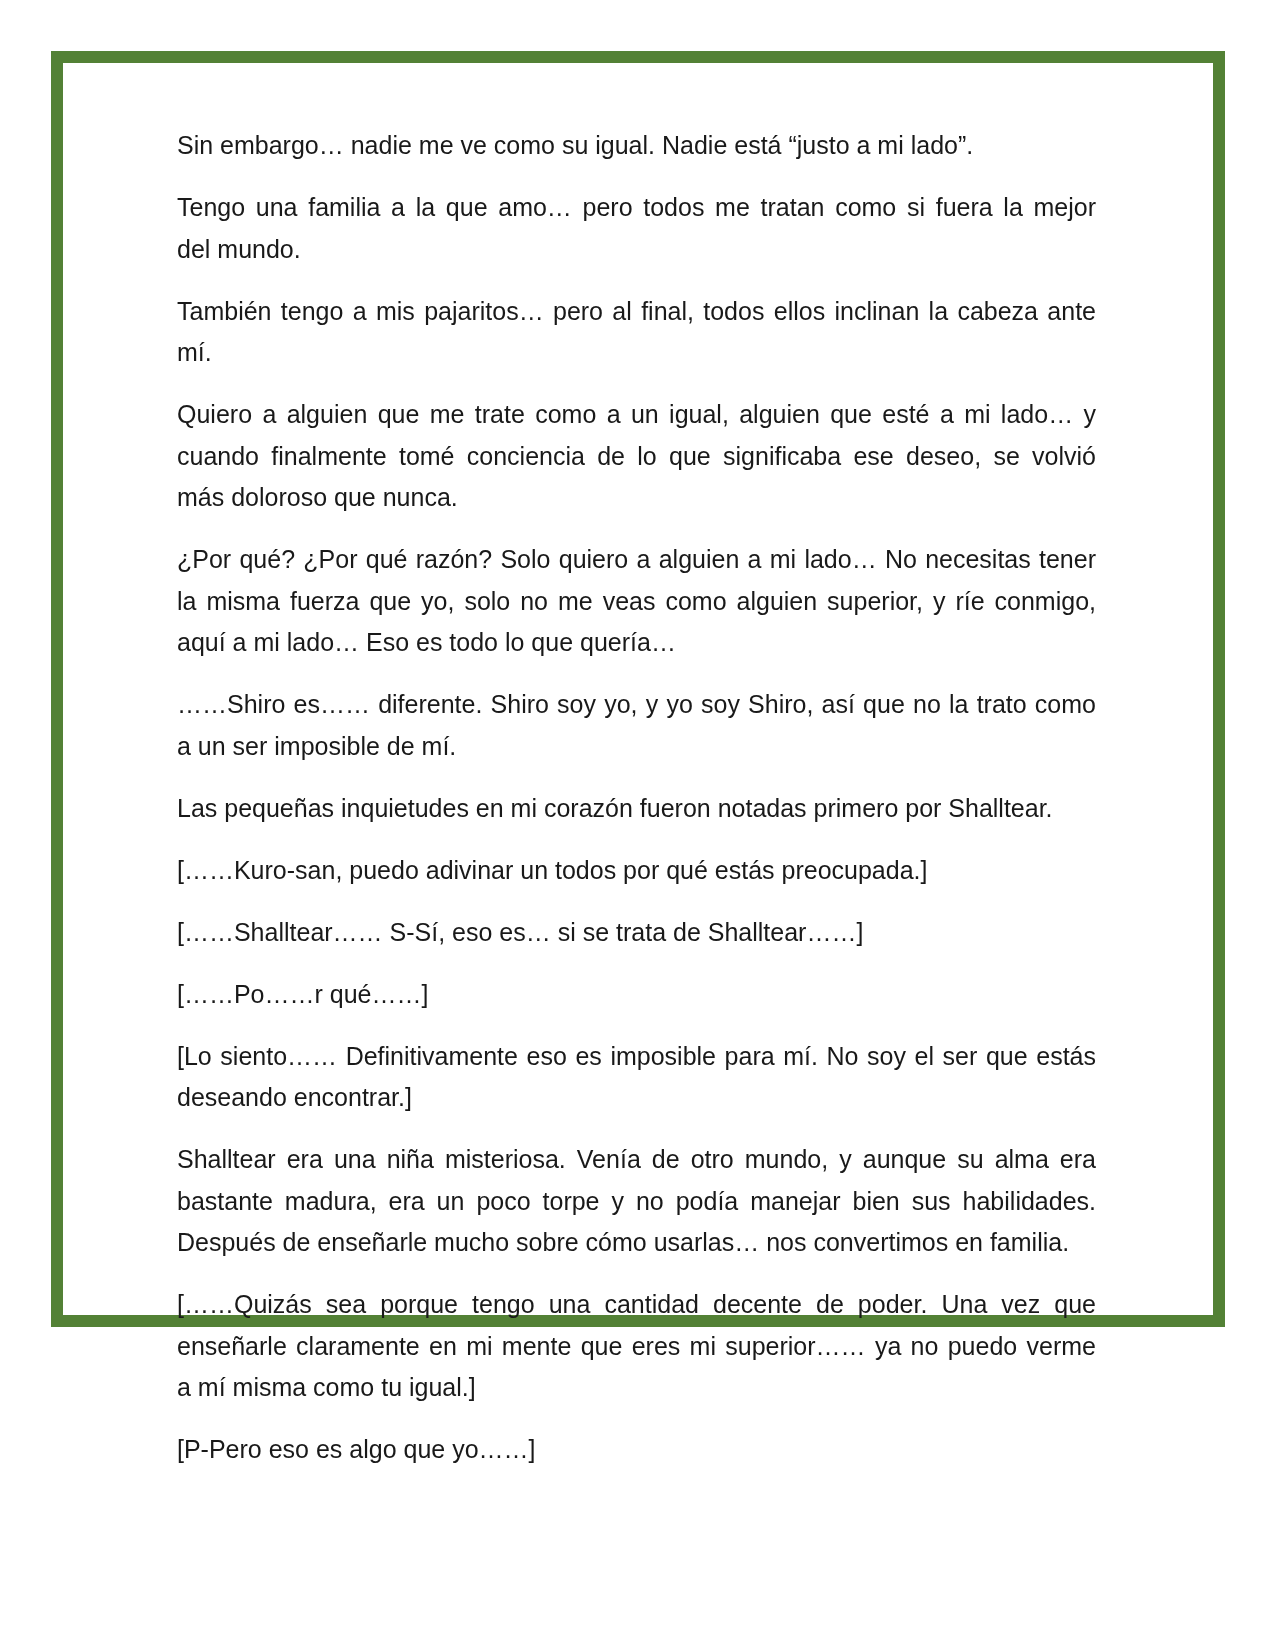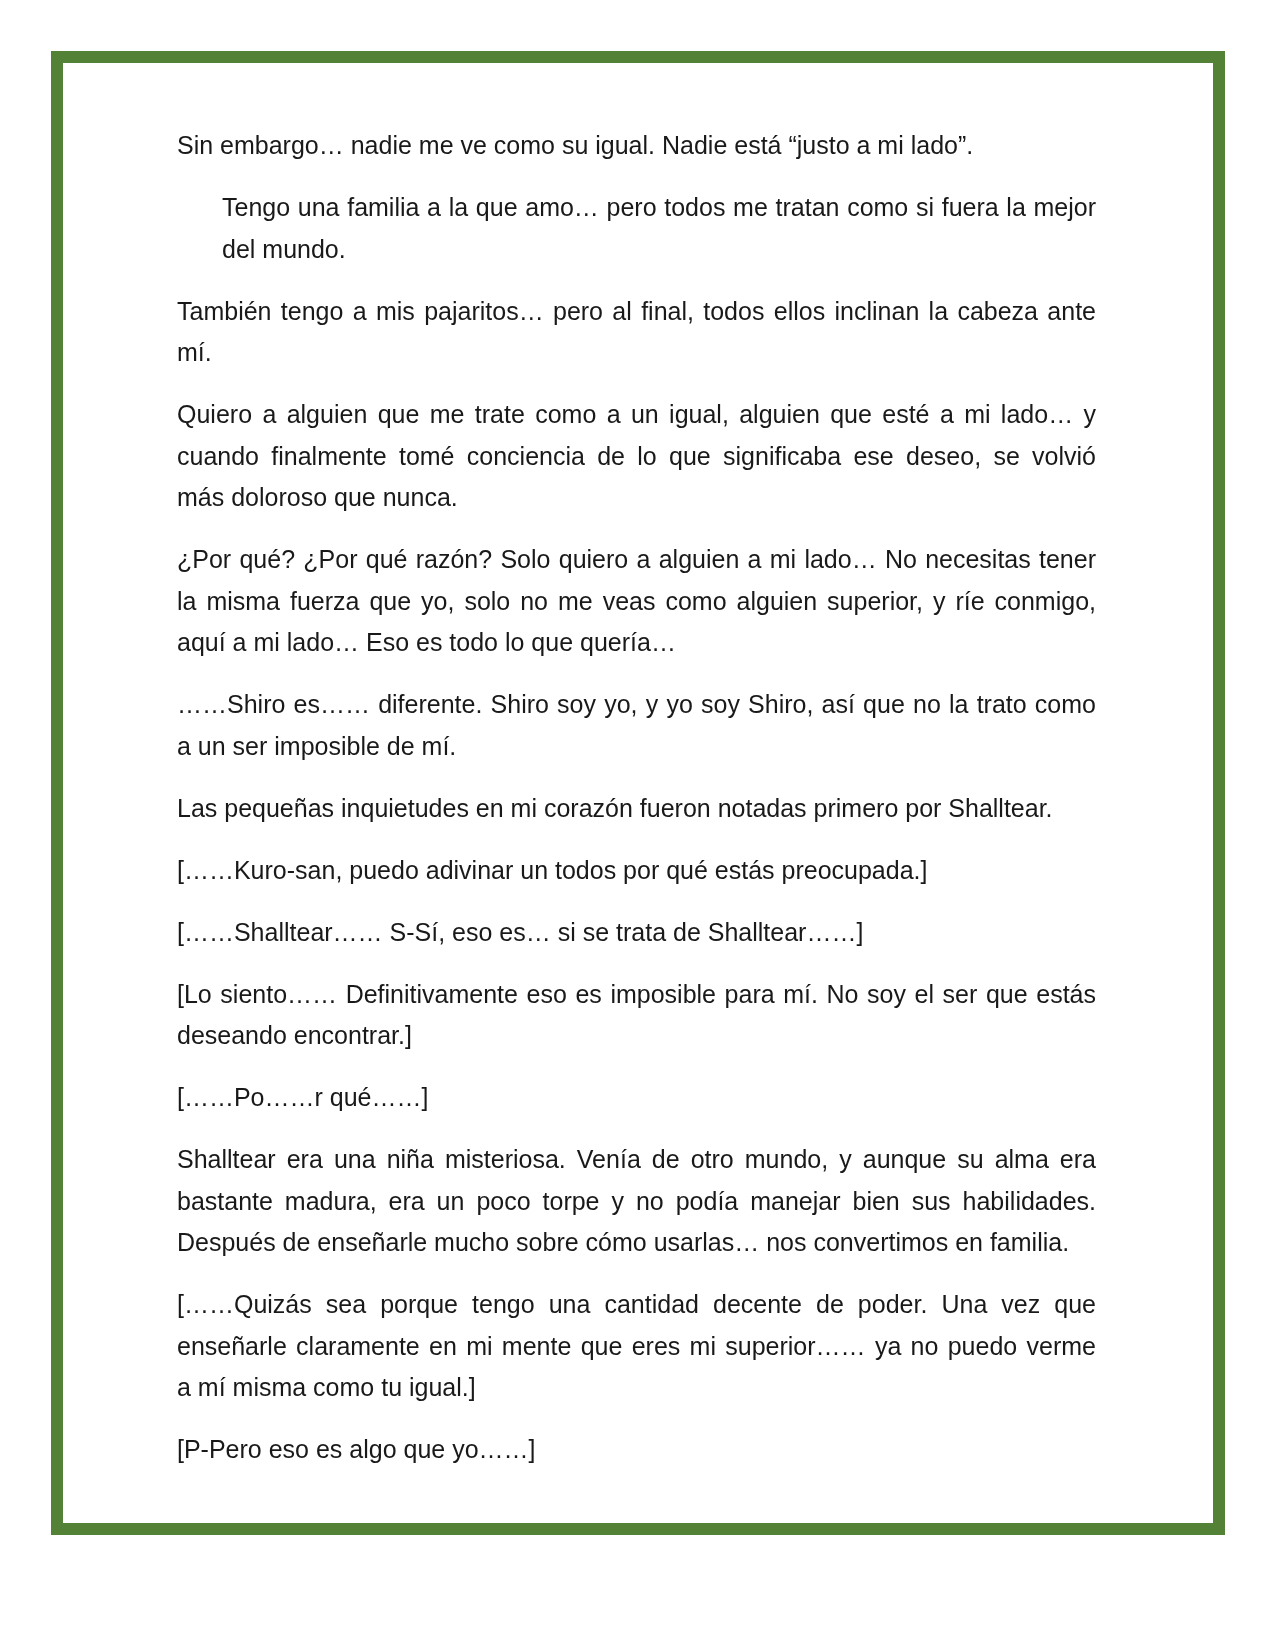--- a/index.html
+++ b/index.html
@@ -12,21 +12,21 @@
     background: #ffffff;
     font-family: "Liberation Sans", "DejaVu Sans", sans-serif;
     position: relative;
     overflow: hidden;
   }
   .page-frame {
     position: absolute;
     left: 51px;
     top: 51px;
     width: 1174px;
-    height: 1484px;
+    height: 1276px;
     box-sizing: border-box;
     border: 12px solid #538135;
     background: #ffffff;
     padding: 62px 117px 0 114px;
   }
   .doc-body {
     width: 919px;
   }
   p.para {
     margin: 0 0 20.5px 0;
@@ -48,21 +48,21 @@
   }
 </style>
 </head>
 <body style="background: rgb(255, 255, 255);">
 
 <div class="page-frame" style="border-color: rgb(83, 129, 53); background: rgb(255, 255, 255);">
   <div class="doc-body">
       <p class="para" style="color: rgb(25, 25, 25);">
         <span class="line last">Sin embargo… nadie me ve como su igual. Nadie está “justo a mi lado”.</span>
       </p>
-      <p class="para" style="color: rgb(25, 25, 25); margin-left: 45px;">
+      <p class="para" style="color: rgb(25, 25, 25);">
         <span class="line just">Tengo una familia a la que amo… pero todos me tratan como si fuera la mejor</span>
         <span class="line last">del mundo.</span>
       </p>
       <p class="para" style="color: rgb(25, 25, 25);">
         <span class="line just">También tengo a mis pajaritos… pero al final, todos ellos inclinan la cabeza ante</span>
         <span class="line last">mí.</span>
       </p>
       <p class="para" style="color: rgb(25, 25, 25);">
         <span class="line just">Quiero a alguien que me trate como a un igual, alguien que esté a mi lado… y</span>
         <span class="line just">cuando finalmente tomé conciencia de lo que significaba ese deseo, se volvió</span>
@@ -80,25 +80,25 @@
       <p class="para" style="color: rgb(25, 25, 25);">
         <span class="line last">Las pequeñas inquietudes en mi corazón fueron notadas primero por Shalltear.</span>
       </p>
       <p class="para" style="color: rgb(25, 25, 25);">
         <span class="line last">[……Kuro-san, puedo adivinar un todos por qué estás preocupada.]</span>
       </p>
       <p class="para" style="color: rgb(25, 25, 25);">
         <span class="line last">[……Shalltear…… S-Sí, eso es… si se trata de Shalltear……]</span>
       </p>
       <p class="para" style="color: rgb(25, 25, 25);">
+        <span class="line last">[……Po……r qué……]</span>
+      </p>
+      <p class="para" style="color: rgb(25, 25, 25);">
         <span class="line just">[Lo siento…… Definitivamente eso es imposible para mí. No soy el ser que estás</span>
         <span class="line last">deseando encontrar.]</span>
-      </p>
-      <p class="para" style="color: rgb(25, 25, 25);">
-        <span class="line last">[……Po……r qué……]</span>
       </p>
       <p class="para" style="color: rgb(25, 25, 25);">
         <span class="line just">Shalltear era una niña misteriosa. Venía de otro mundo, y aunque su alma era</span>
         <span class="line just">bastante madura, era un poco torpe y no podía manejar bien sus habilidades.</span>
         <span class="line last">Después de enseñarle mucho sobre cómo usarlas… nos convertimos en familia.</span>
       </p>
       <p class="para" style="color: rgb(25, 25, 25);">
         <span class="line just">[……Quizás sea porque tengo una cantidad decente de poder. Una vez que</span>
         <span class="line just">enseñarle claramente en mi mente que eres mi superior…… ya no puedo verme</span>
         <span class="line last">a mí misma como tu igual.]</span>

